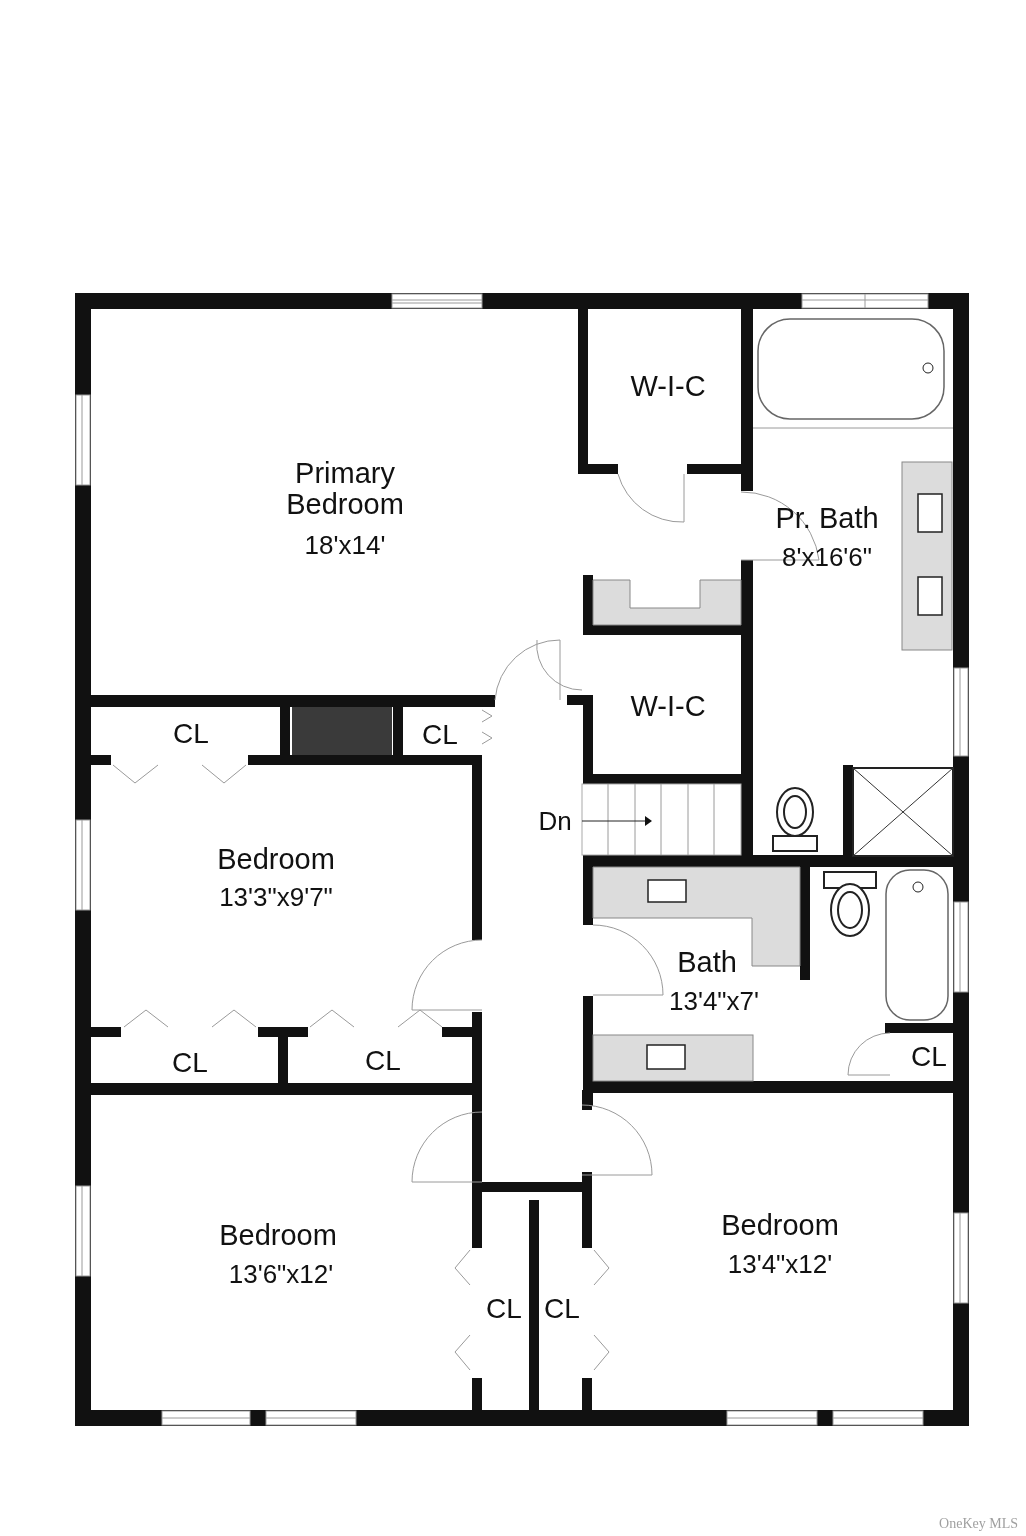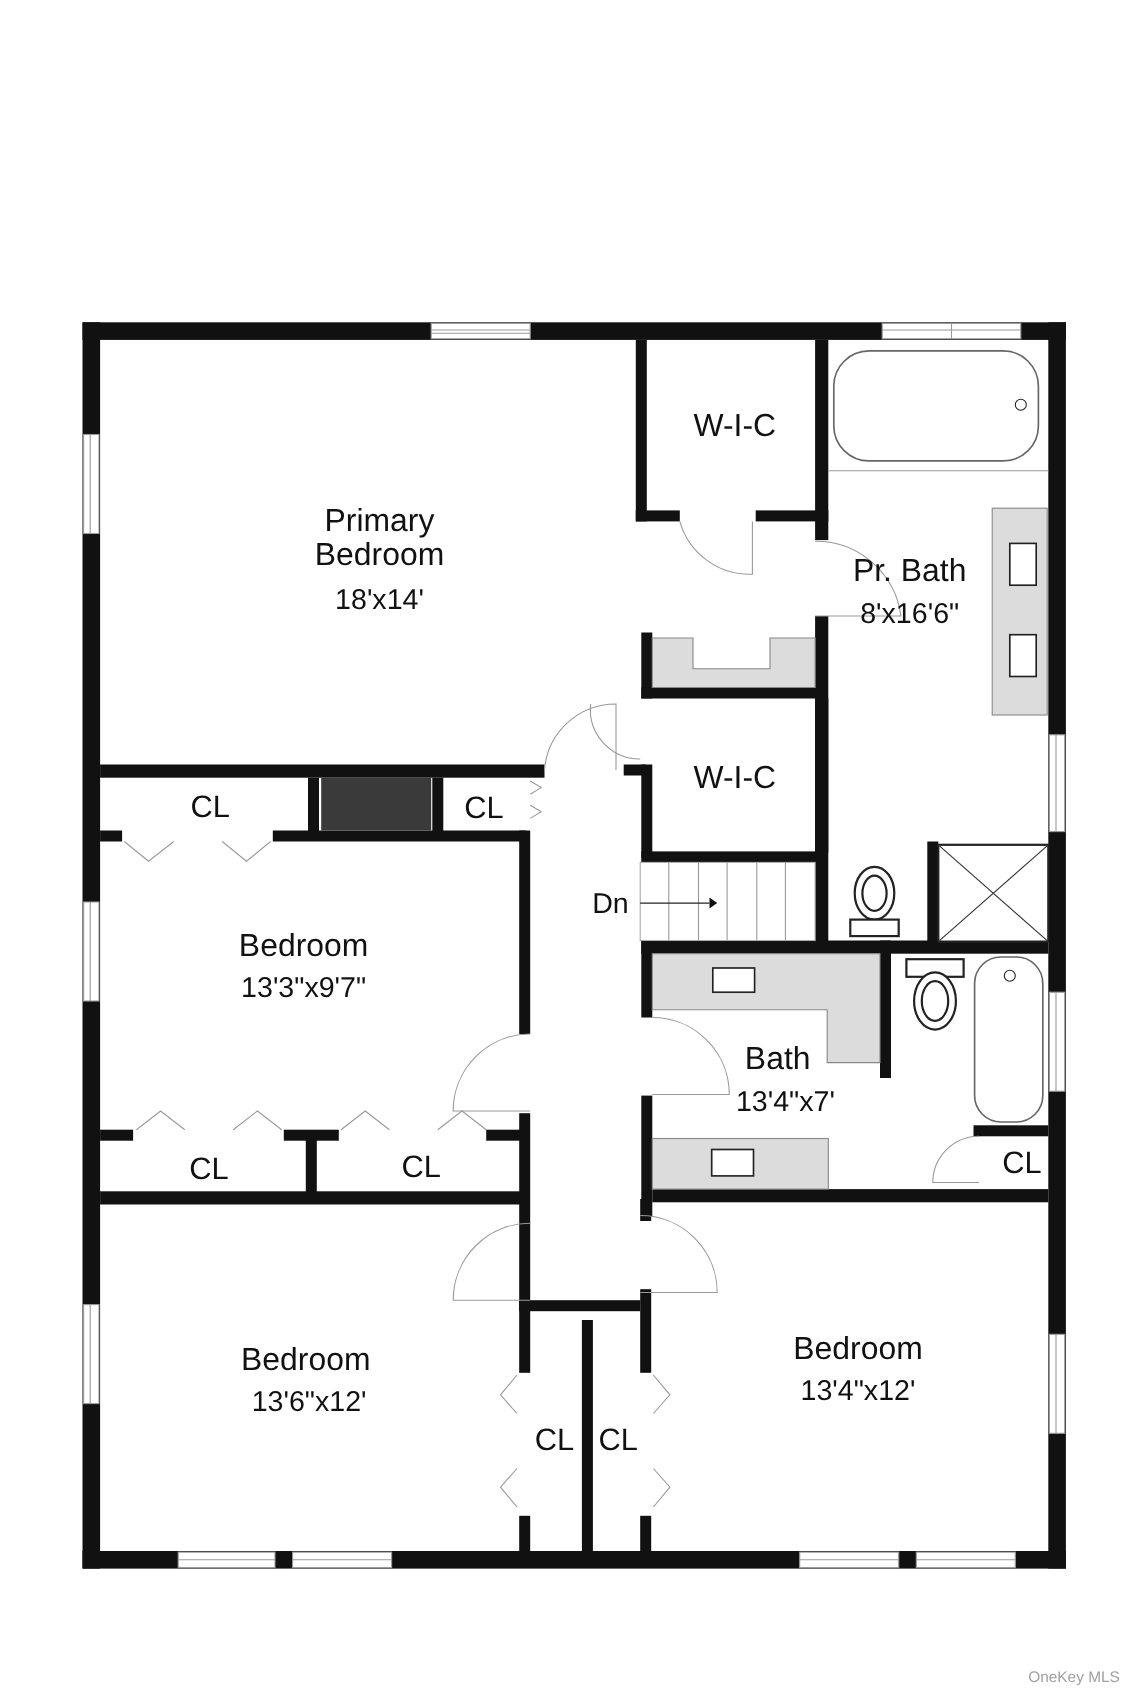--- a/index.html
+++ b/index.html
@@ -7,21 +7,21 @@
   svg { position: absolute; left: 0; top: 0; }
   .wall { fill: #111111; }
   .win { fill: #ffffff; stroke: #9a9a9a; stroke-width: 1; }
   .thin { fill: none; stroke: #9a9a9a; stroke-width: 1; }
   .fix { fill: #ffffff; stroke: #222222; stroke-width: 2; }
   .counter { fill: #dcdcdc; stroke: #888888; stroke-width: 1; }
   .label { font-family: "Liberation Sans", "DejaVu Sans", sans-serif; fill: #111111; text-anchor: middle; }
   .lbl-name { font-size: 29px; }
   .lbl-dim { font-size: 26px; }
   .lbl-cl { font-size: 28px; }
-  .watermark { position: absolute; right: 8px; bottom: 4px; font-size: 14px; color: #a0a0a0; font-family: Liberation Sans, sans-serif; }
+  .watermark { position: absolute; right: 8px; bottom: 4px; font-size: 14px; color: #a0a0a0; font-family: Liberation Serif, serif; }
 </style>
 </head>
 <body>
 
 <svg width="1026" height="1536" viewBox="0 0 1026 1536">
 
   <g>
     <rect class="wall" x="75" y="293" width="894" height="16"></rect>
     <rect class="wall" x="75" y="1410" width="894" height="16"></rect>
     <rect class="wall" x="75" y="293" width="16" height="1133"></rect>

